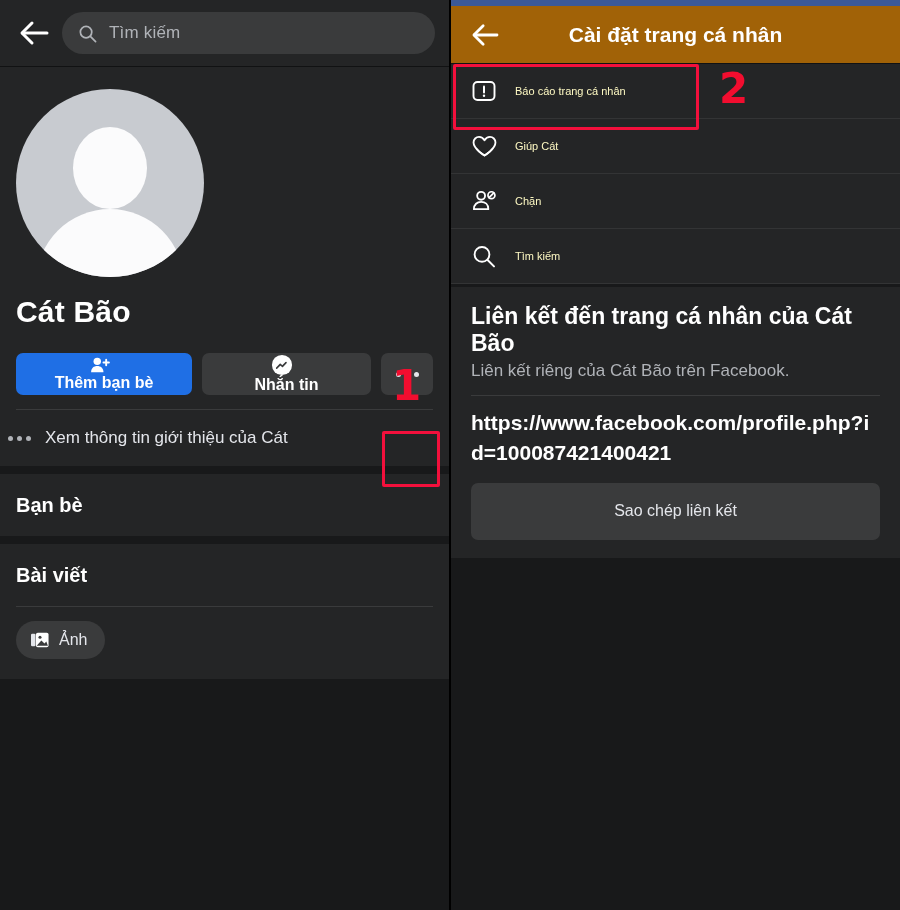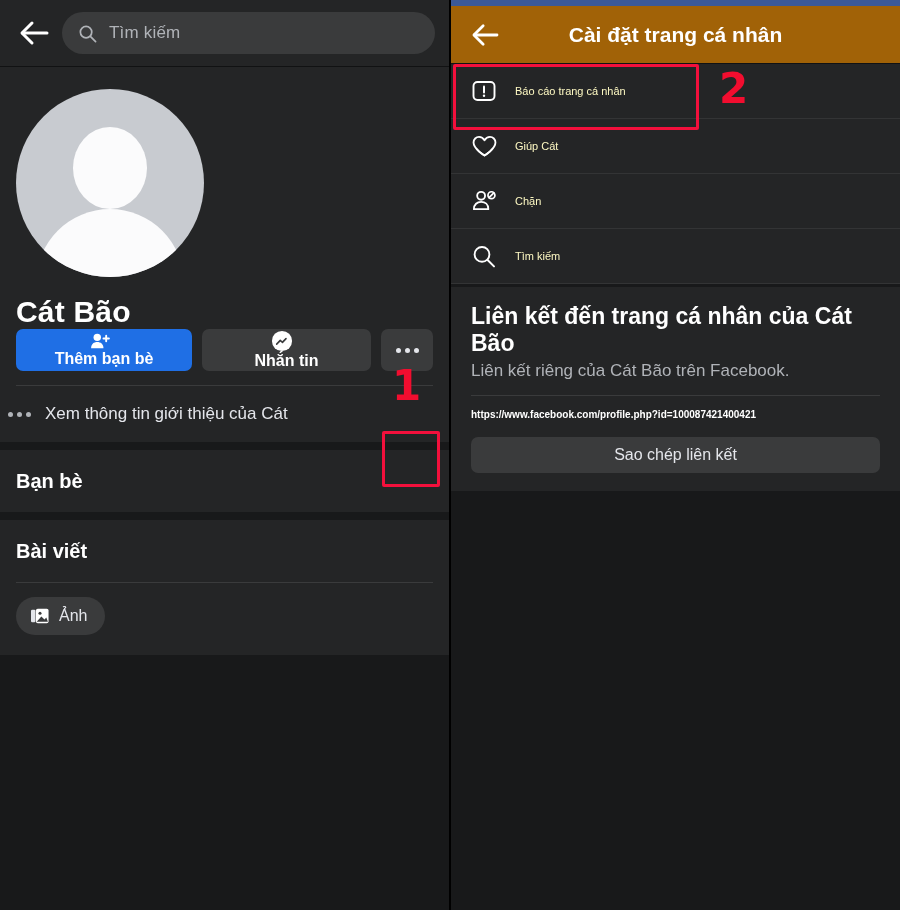--- a/index.html
+++ b/index.html
@@ -98,21 +98,21 @@
     width: 148px;
     height: 110px;
     margin-left: -74px;
     background: #fbfbfc;
     border-radius: 74px 74px 0 0;
   }
   .profile-name {
     font-size: 30px;
     font-weight: bold;
     color: #ffffff;
-    margin: 4px 0 0 0;
+    margin: 4px 0 24px 0;
     letter-spacing: .2px;
   }
   .action-row {
     display: flex;
     align-items: center;
     gap: 10px;
     padding-bottom: 14px;
   }
   .btn {
     height: 42px;
@@ -257,29 +257,29 @@
   }
   .link-title {
     font-size: 23px;
     font-weight: bold;
     color: #ffffff;
     margin-bottom: 4px;
   }
   .link-sub { font-size: 17px; color: #b0b3b8; }
   .link-hr { height: 1px; background: #3a3b3c; margin: 14px 0 12px 0; }
   .link-url {
-    font-size: 10px;
+    font-size: 21px;
     font-weight: bold;
     color: #ffffff;
     line-height: 1.45;
     word-break: break-all;
     margin-bottom: 14px;
   }
   .copy-btn {
-    height: 36px;
+    height: 57px;
     background: #3a3b3c;
     border-radius: 7px;
     display: flex;
     align-items: center;
     justify-content: center;
     font-size: 16px;
     color: #e4e6eb;
   }
   .right-filler { background: #18191a; height: 392px; }
 </style>

